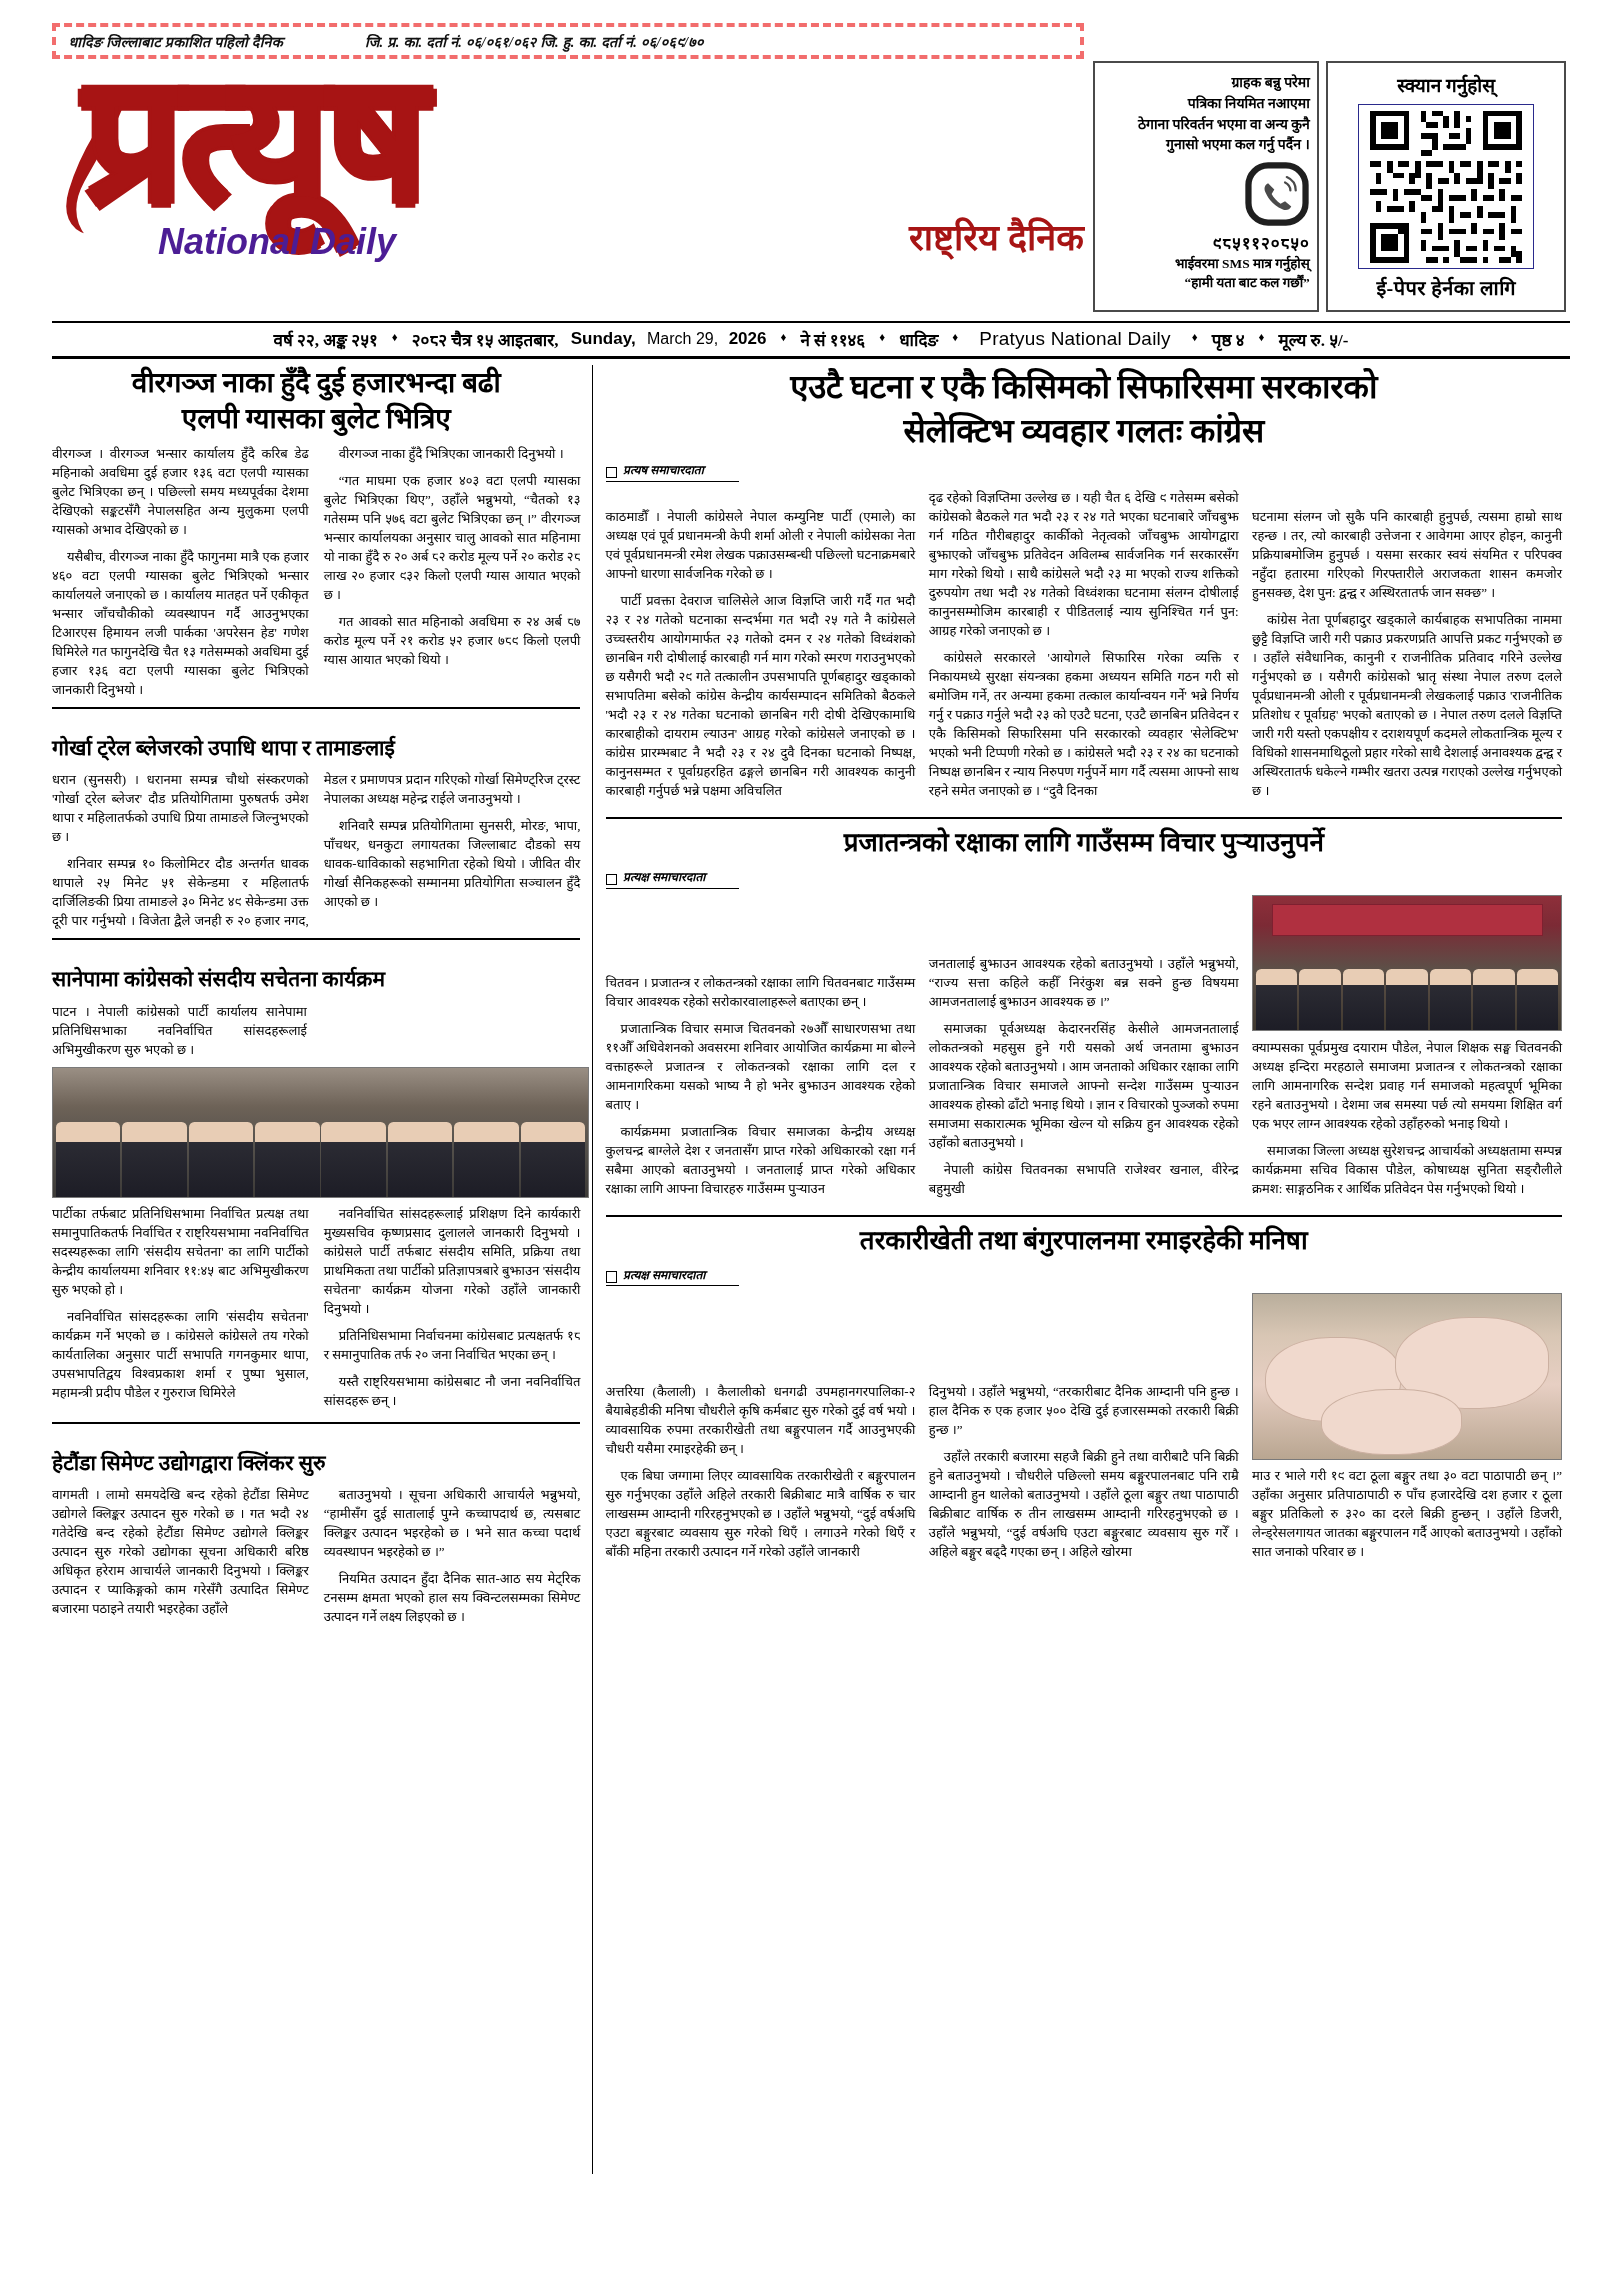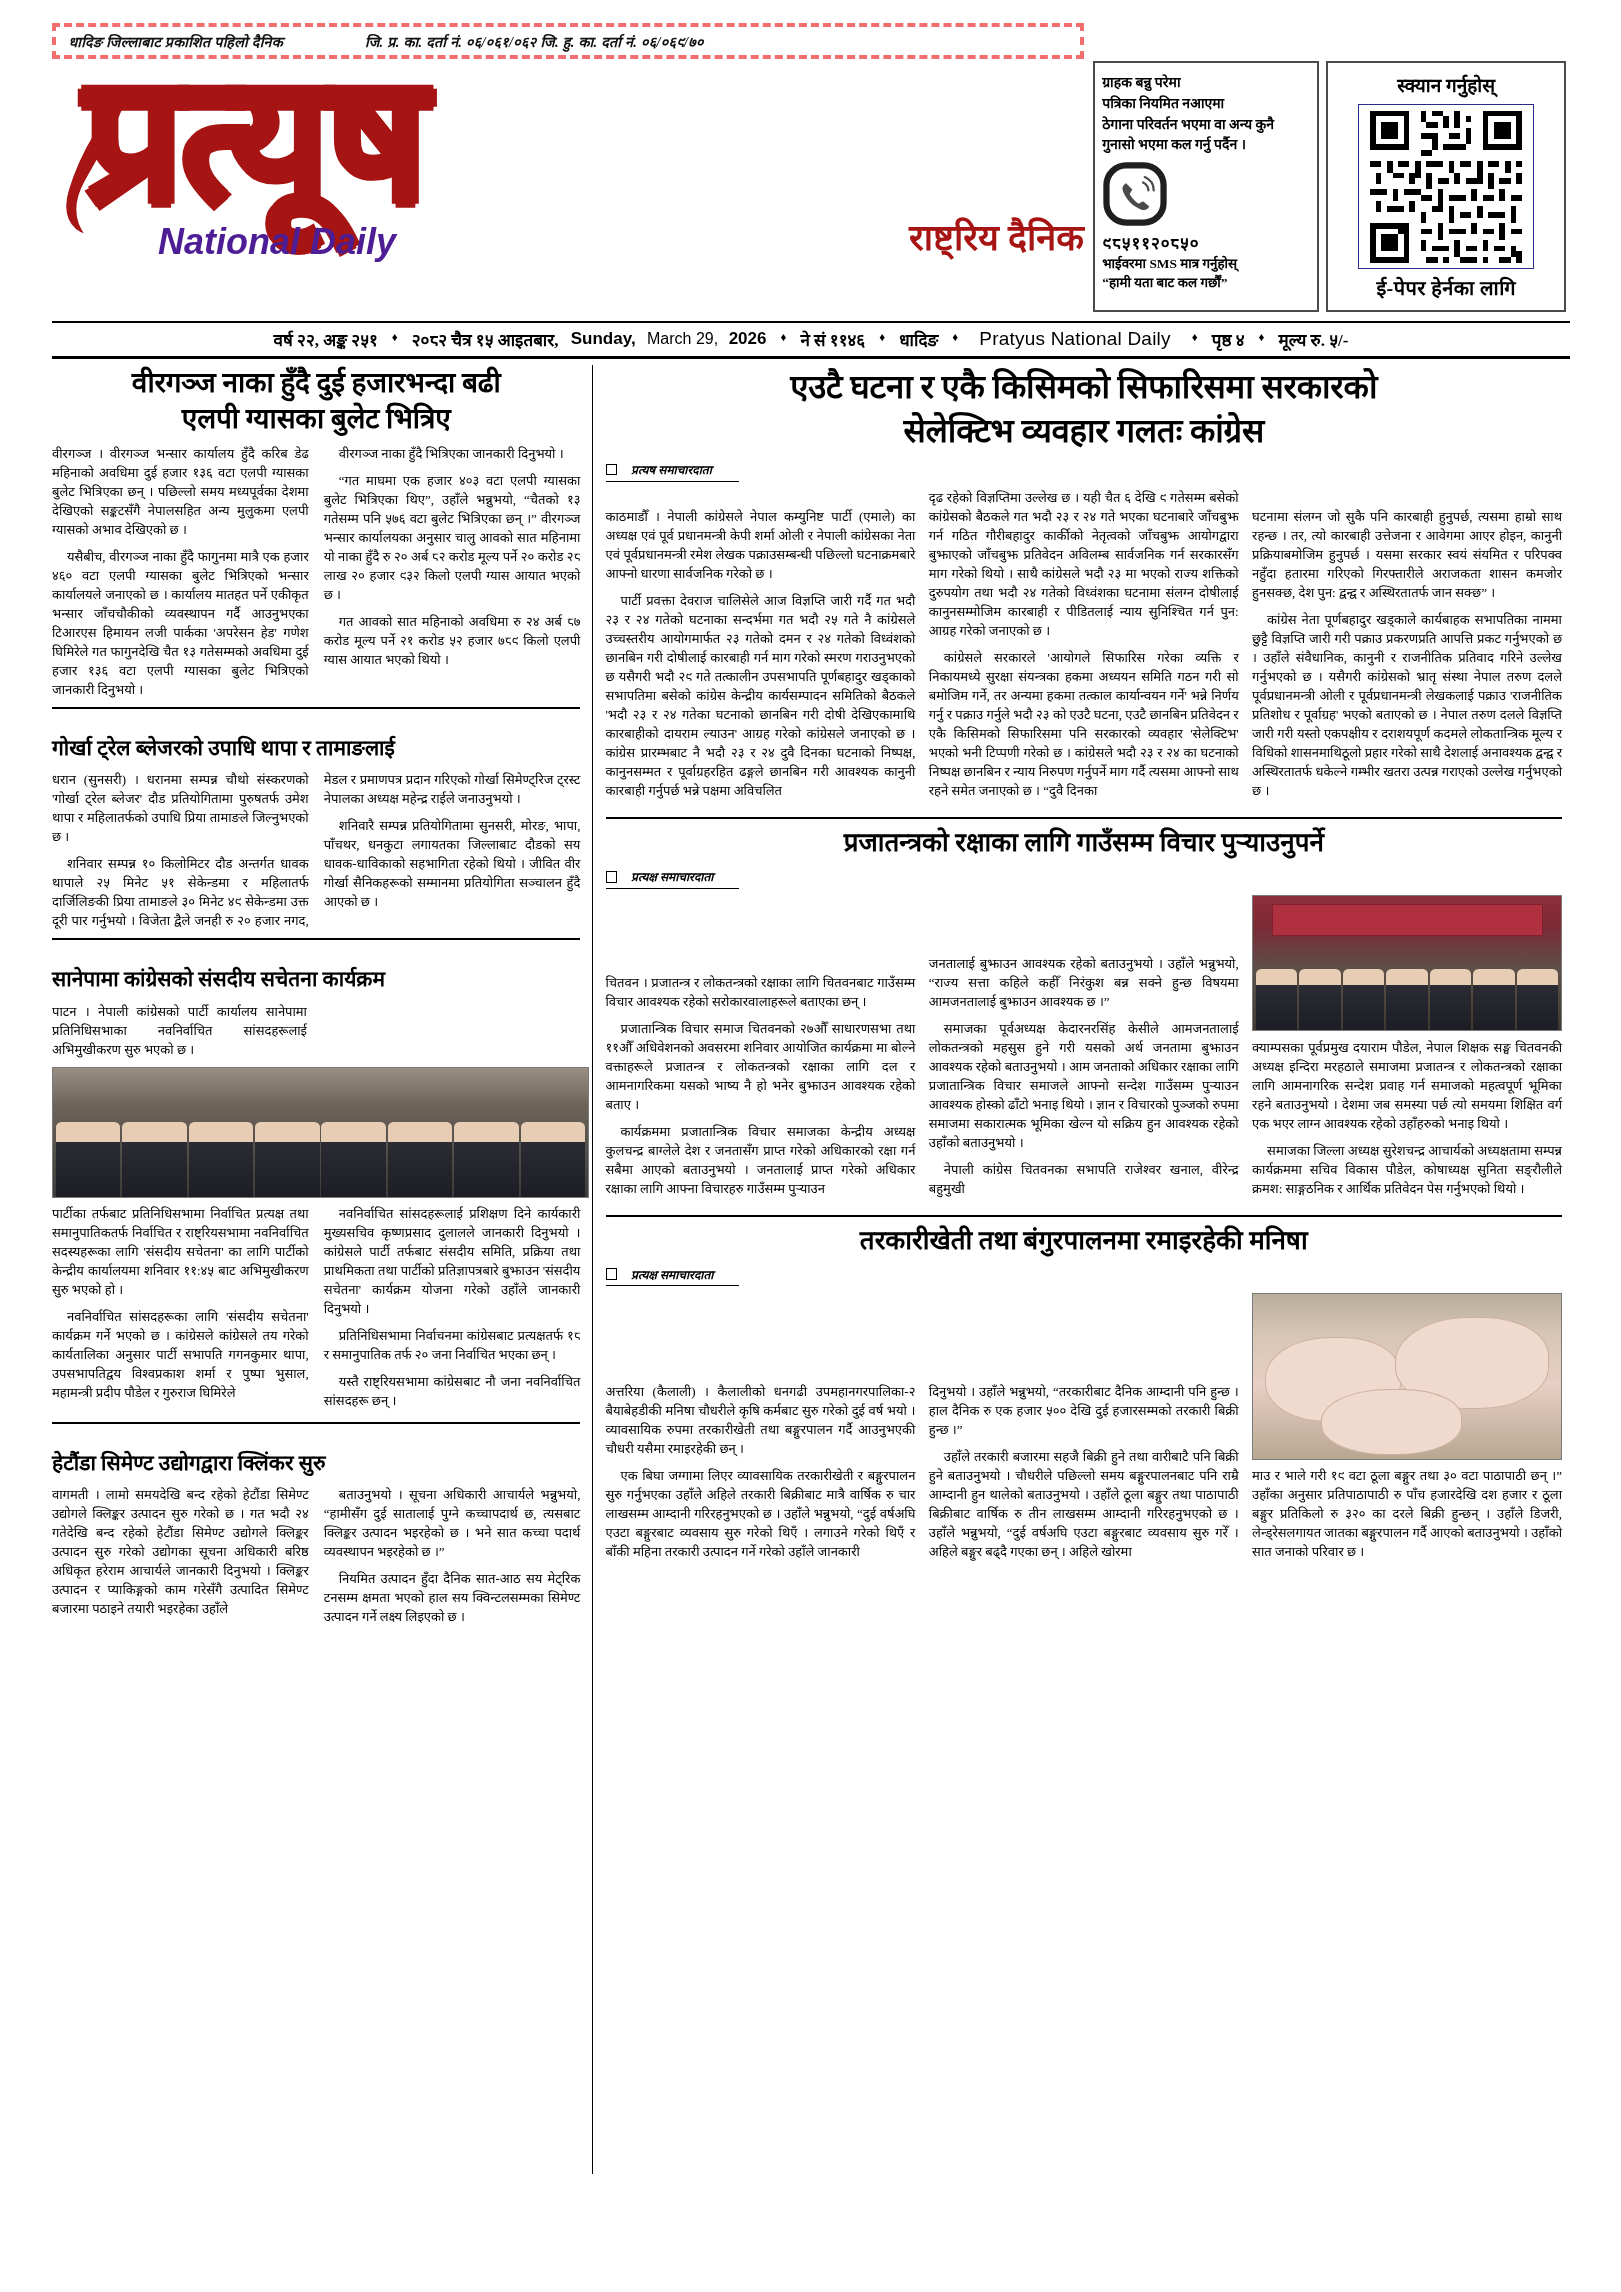--- a/index.html
+++ b/index.html
@@ -58,21 +58,21 @@
     color:#a71414;
     font-family:"Liberation Serif","DejaVu Serif",serif;
   }
 
   .info-box {
     border:2.7px solid #4a4a4a;
     width:226px; height:251px;
     margin-left:9px;
     padding:10.7px 7.2px 5.4px;
     text-align:center;
-    display:flex; flex-direction:column; align-items:flex-start;
+    display:flex; flex-direction:column; align-items:flex-end;
   }
   .info-box .ln { font-size:14px; line-height:20.6px; font-weight:600; }
   .viber-ic { margin:5.4px 0 1.8px; }
   .phone-no { font-size:17px; font-weight:700; letter-spacing:0.9px; margin-top:1.8px;}
   .sms-l { font-size:13.4px; font-weight:600; line-height:19px;}
   .sms-q { font-size:13.4px; font-weight:600; line-height:19px;}
 
   .qr-box {
     border:2.7px solid #4a4a4a;
     width:240px; height:251px;
@@ -116,21 +116,21 @@
   }
   .sechead {
     font-size:21px; line-height:30px; font-weight:700; text-align:left;
     border-top:2.2px solid #000; padding-top:24px; margin-top:8px;
   }
   .sechead-wide {
     font-size:26px; line-height:34px; font-weight:700; text-align:center;
     border-top:2.2px solid #000; padding-top:7.2px; margin-top:9px;
   }
   .byline {
-    display:flex; align-items:center; gap:14px;
+    display:flex; align-items:flex-end; gap:6px;
     font-size:12px; font-style:italic; font-weight:700;
     border-bottom:1.1px solid #000; width:133px; padding-bottom:2.7px;
     margin:8px 0 6.3px 0;
   }
   .byline .bx { width:11.6px; height:11.6px; border:1.4px solid #000; display:inline-block; }
 
   .cols2 { column-count:2; column-gap:15px; column-rule:none; }
   p.body {
     font-size:13px; line-height:19px; text-align:justify;
     margin:0 0 8px 0; text-indent:15px;

